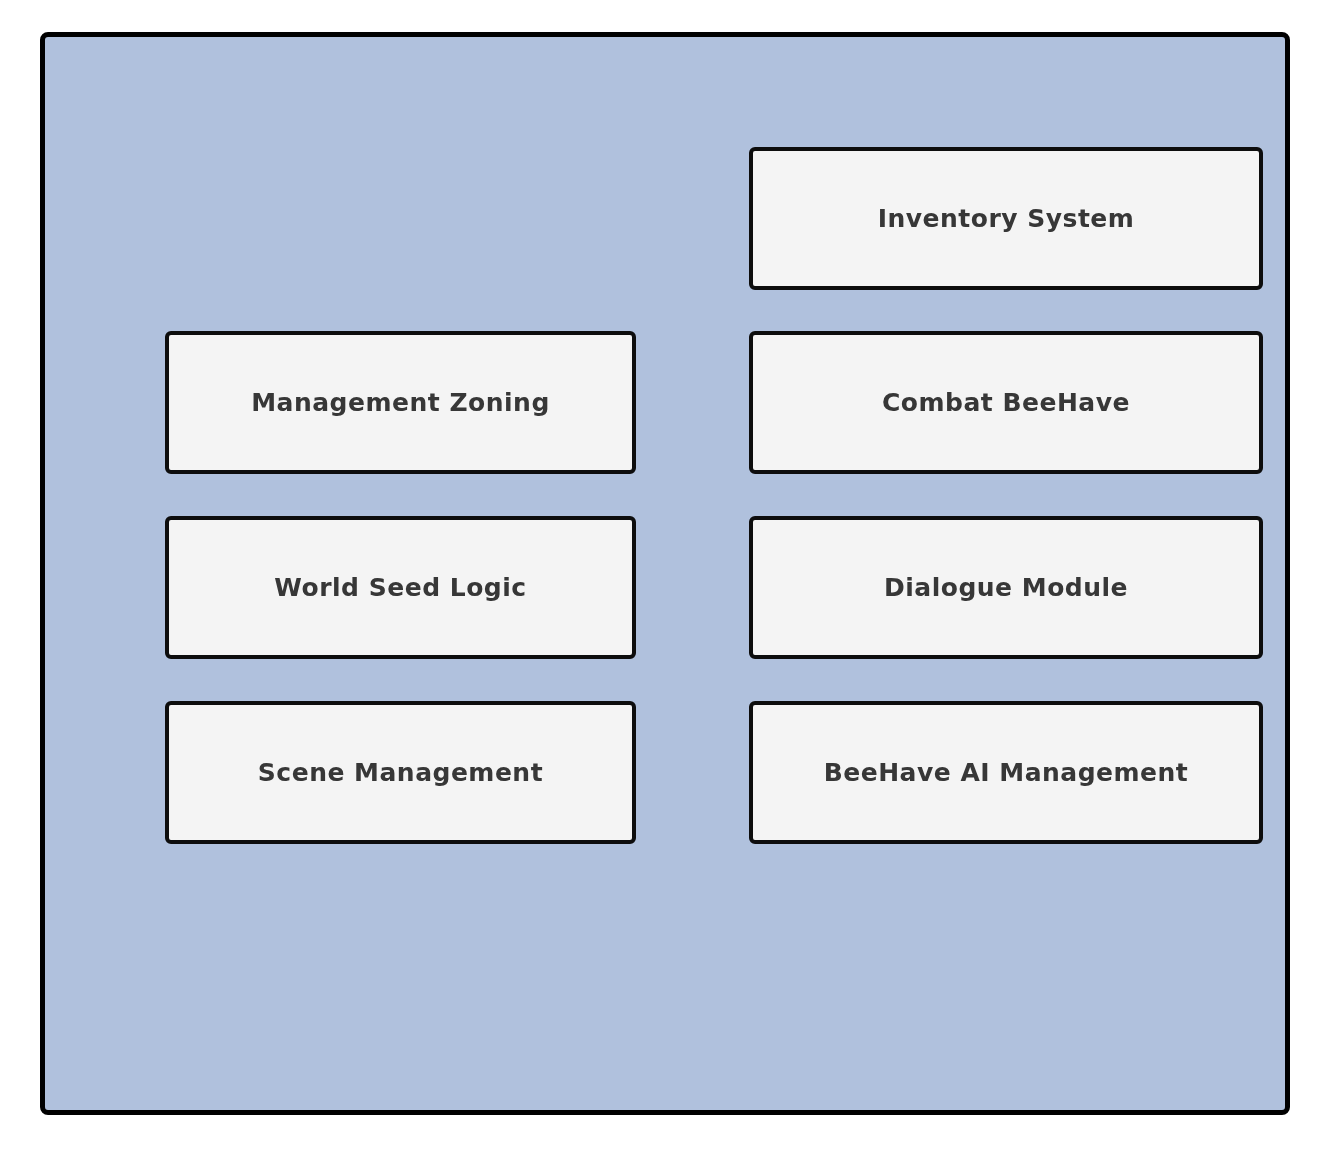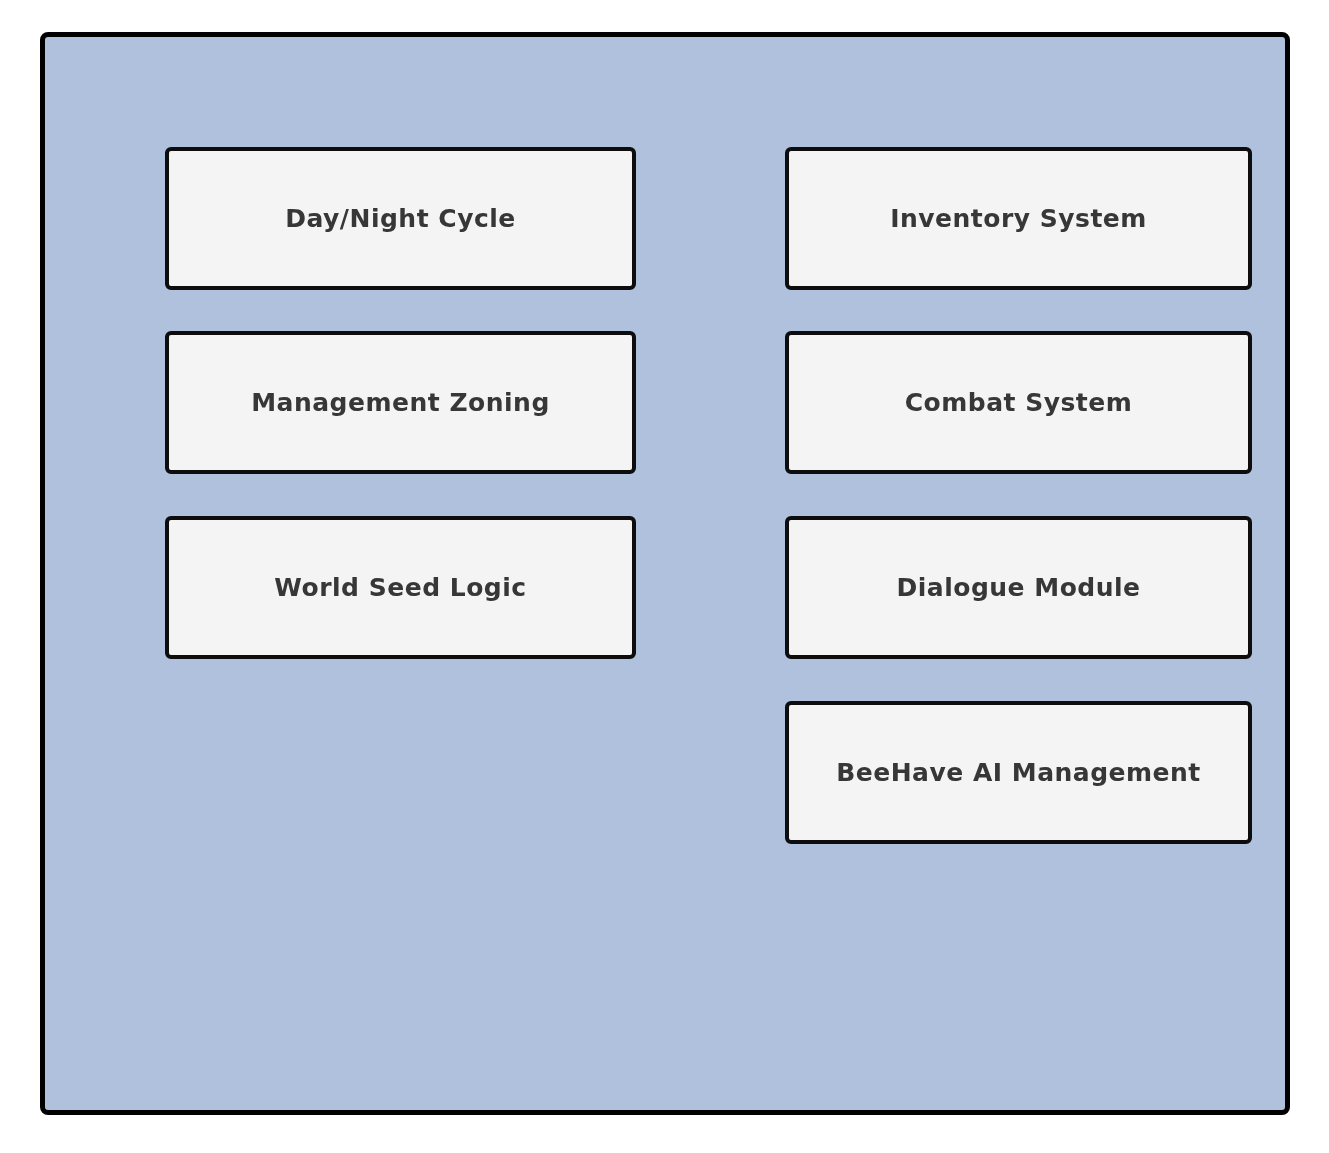--- a/index.html
+++ b/index.html
@@ -38,56 +38,56 @@
     align-items: center;
     justify-content: center;
     text-align: center;
     font-size: 25px;
     font-weight: bold;
     color: #373737;
     letter-spacing: 0.5px;
   }
   
   .col-left  { left: 120px; }
-  .col-right { left: 740px; width: 467px; }
+  .col-right { left: 704px; width: 514px; }
   
   .row-0 { top: 110px; }
   .row-1 { top: 294px; }
   .row-2 { top: 479px; }
   .row-3 { top: 664px; }
 </style>
 </head>
 <body>
 
 <div class="stage">
   <div class="panel">
 
-    <div class="module-box col-left row-0">
-      <span>Day/Night Cycle</span>
-    </div>
 
     <div class="module-box col-right row-0">
       <span>Inventory System</span>
     </div>
 
     <div class="module-box col-left row-1">
       <span>Management Zoning</span>
     </div>
 
     <div class="module-box col-right row-1">
-      <span>Combat System</span>
+      <span>Combat BeeHave</span>
     </div>
 
     <div class="module-box col-right row-2">
       <span>Dialogue Module</span>
     </div>
 
     <div class="module-box col-left row-2">
       <span>World Seed Logic</span>
     </div>
 
+    <div class="module-box col-left row-3">
+      <span>Scene Management</span>
+    </div>
 
     <div class="module-box col-right row-3">
       <span>BeeHave AI Management</span>
     </div>
 
   </div>
 </div>
 
 </body></html>

